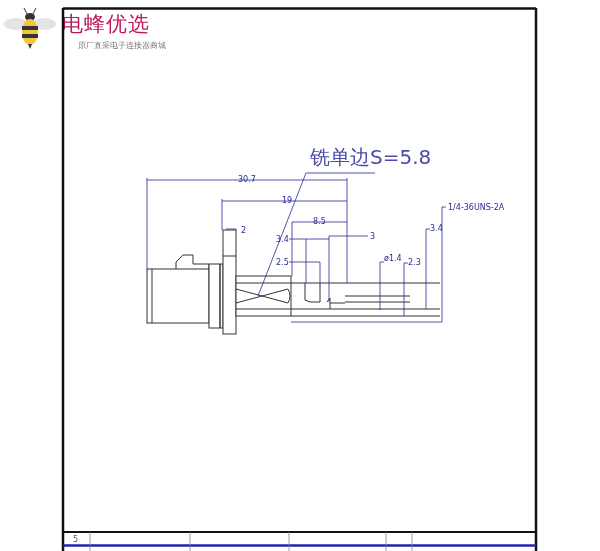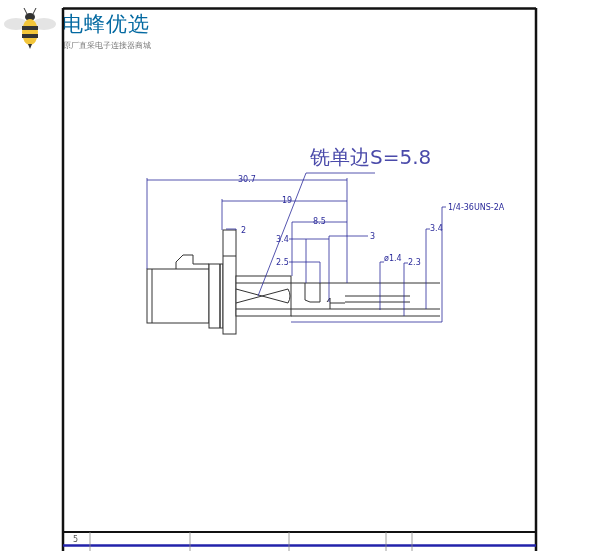--- a/index.html
+++ b/index.html
@@ -1,19 +1,19 @@
 <!DOCTYPE html>
 <html><head>
 <meta charset="utf-8">
 <style>
   html, body { margin:0; padding:0; background:#ffffff; }
   body { width:600px; height:551px; position:relative; overflow:hidden; font-family:"DejaVu Sans", sans-serif; }
   .logo { position:absolute; left:4px; top:4px; width:150px; height:46px; }
-  .logo-name { position:absolute; left:58px; top:6px; font-size:21px; color:#0369a1; letter-spacing:1px; font-family:Liberation Sans, sans-serif; }
-  .logo-sub { position:absolute; left:59px; top:36px; font-size:8px; color:#777; white-space:nowrap; }
+  .logo-name { position:absolute; left:58px; top:6px; font-size:21px; color:#be185d; letter-spacing:1px; font-family:Liberation Sans, sans-serif; }
+  .logo-sub { position:absolute; left:74px; top:36px; font-size:8px; color:#777; white-space:nowrap; }
   .sheet { position:absolute; left:0; top:0; width:600px; height:551px; }
   .dim { font-family:"DejaVu Sans", sans-serif; font-size:8px; fill:#2a2a9a; }
   .note { font-family:"DejaVu Sans", sans-serif; font-size:20px; fill:#4a4aaa; }
   .tbl { font-family:"DejaVu Sans", sans-serif; font-size:8px; fill:#555; }
 </style>
 </head>
 <body>
 
 <div class="logo">
   <svg width="52" height="46" viewBox="0 0 52 46">

